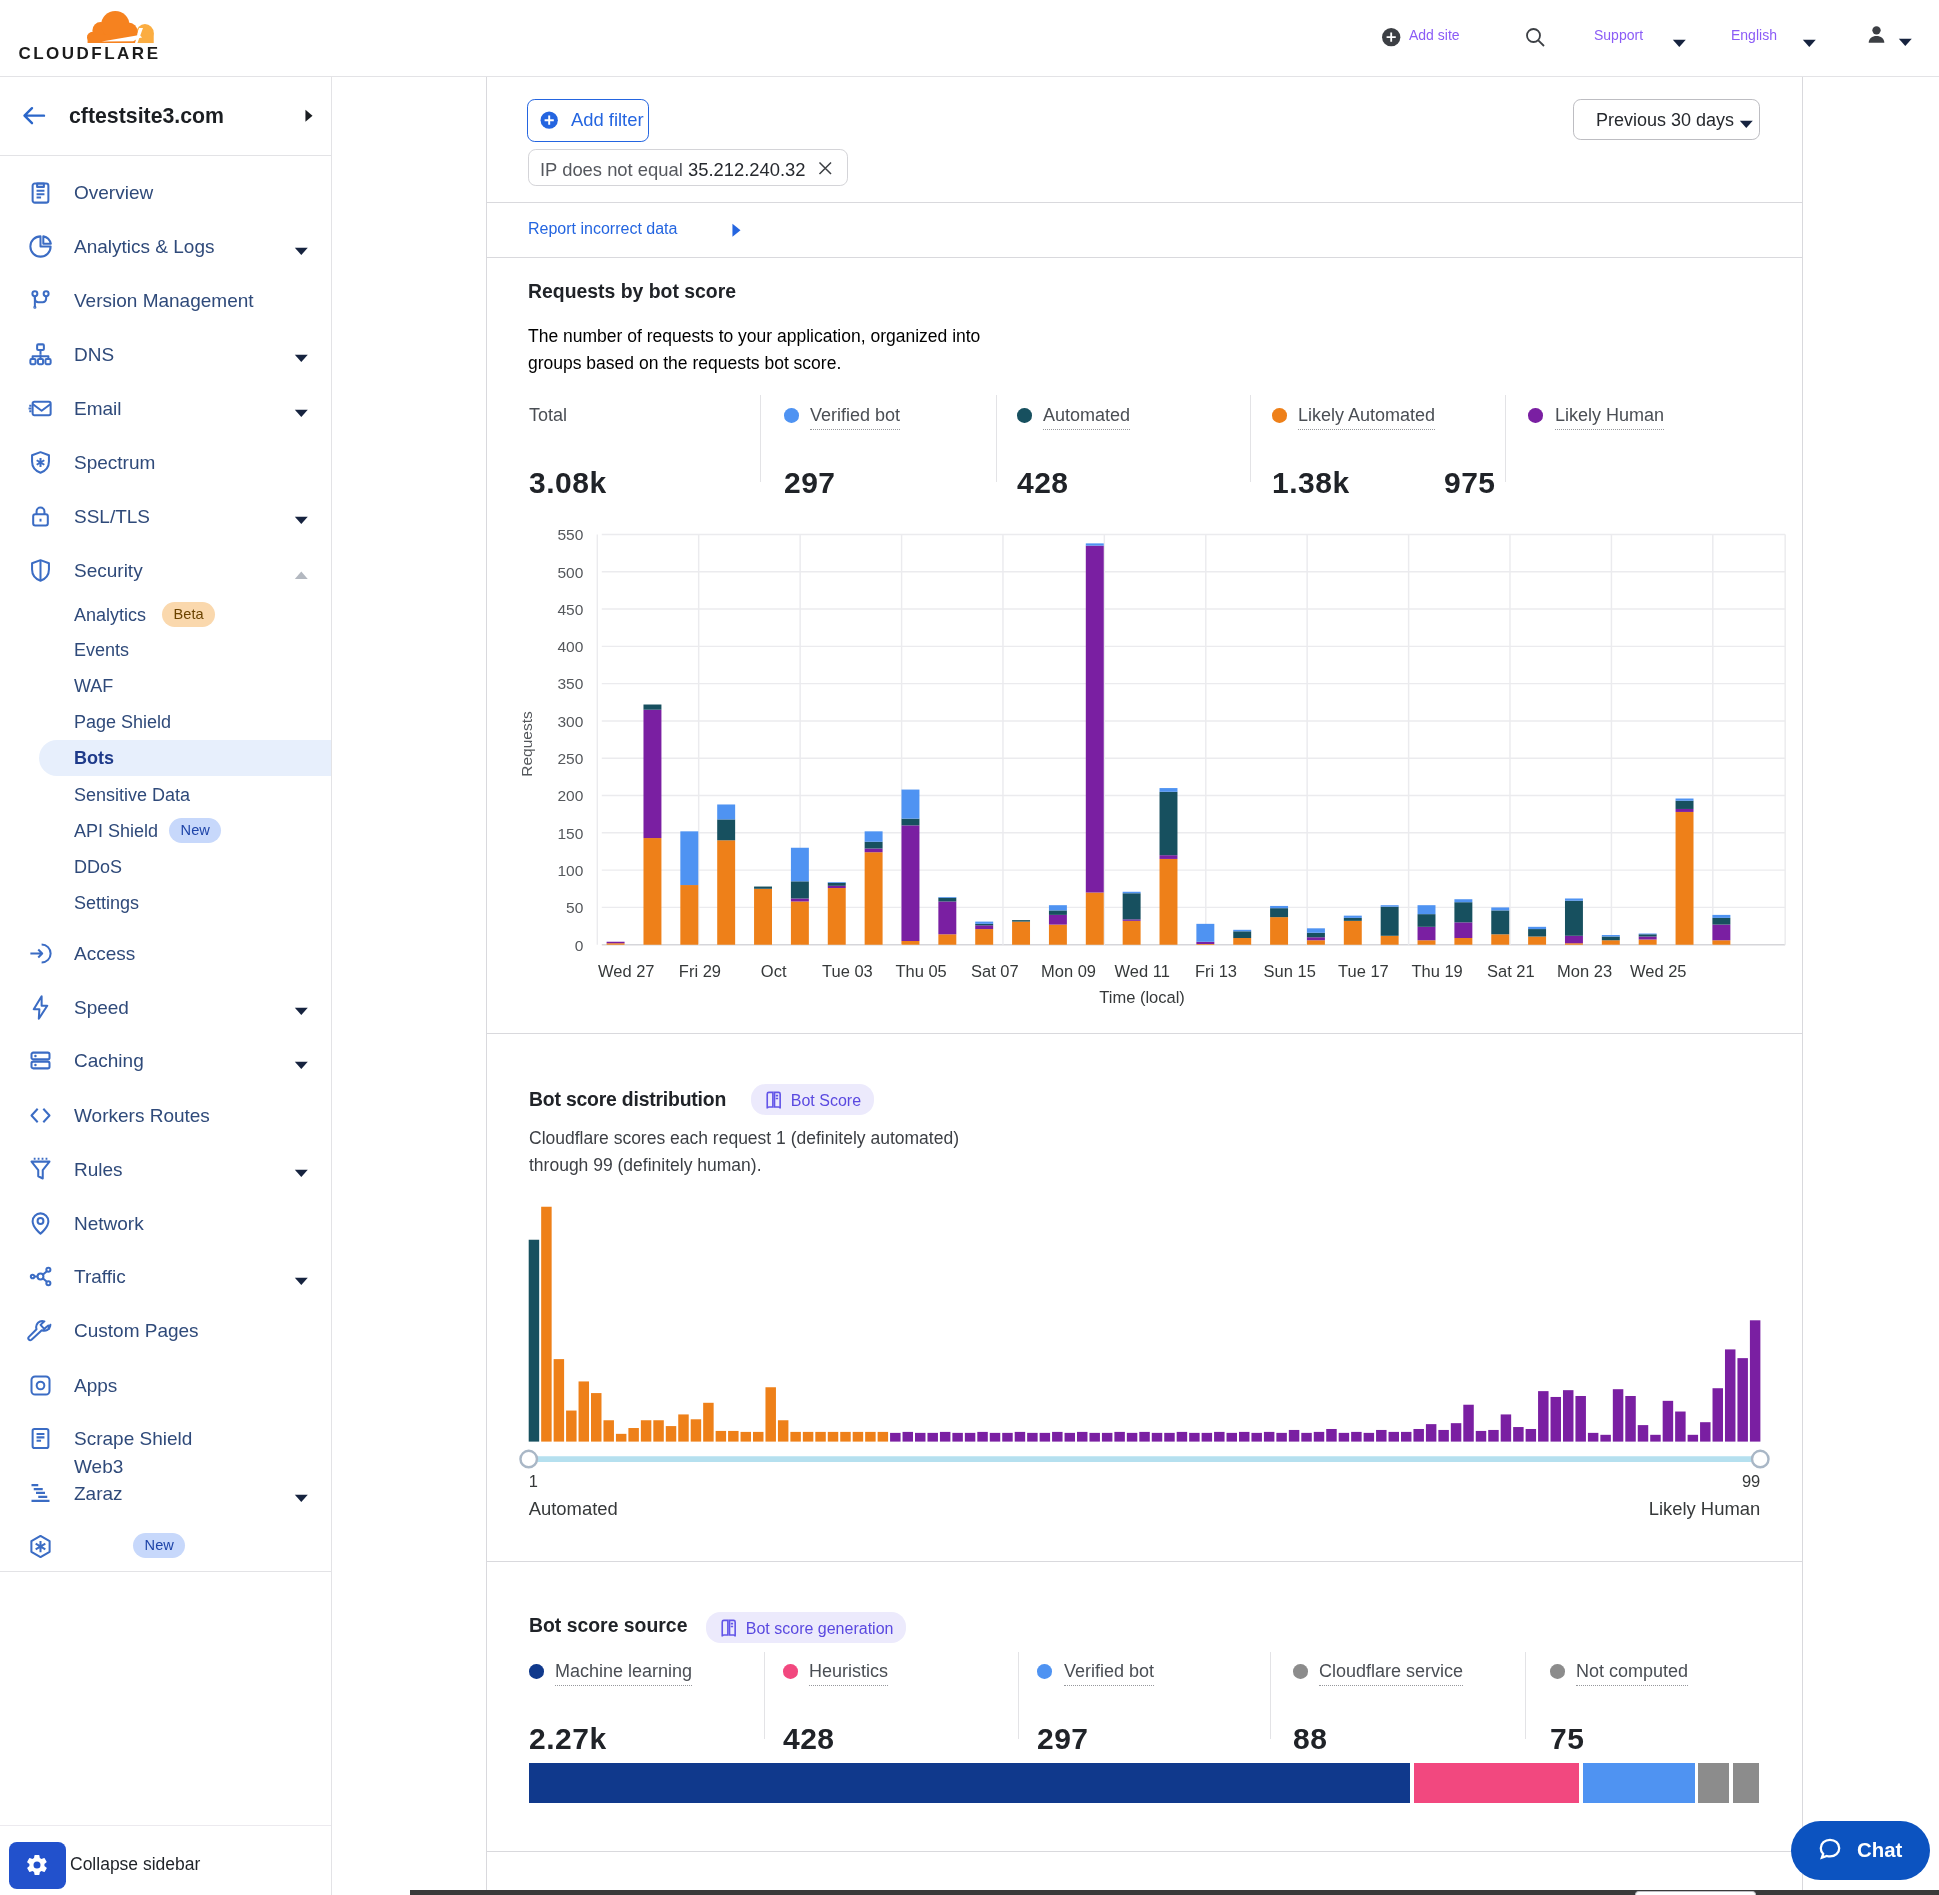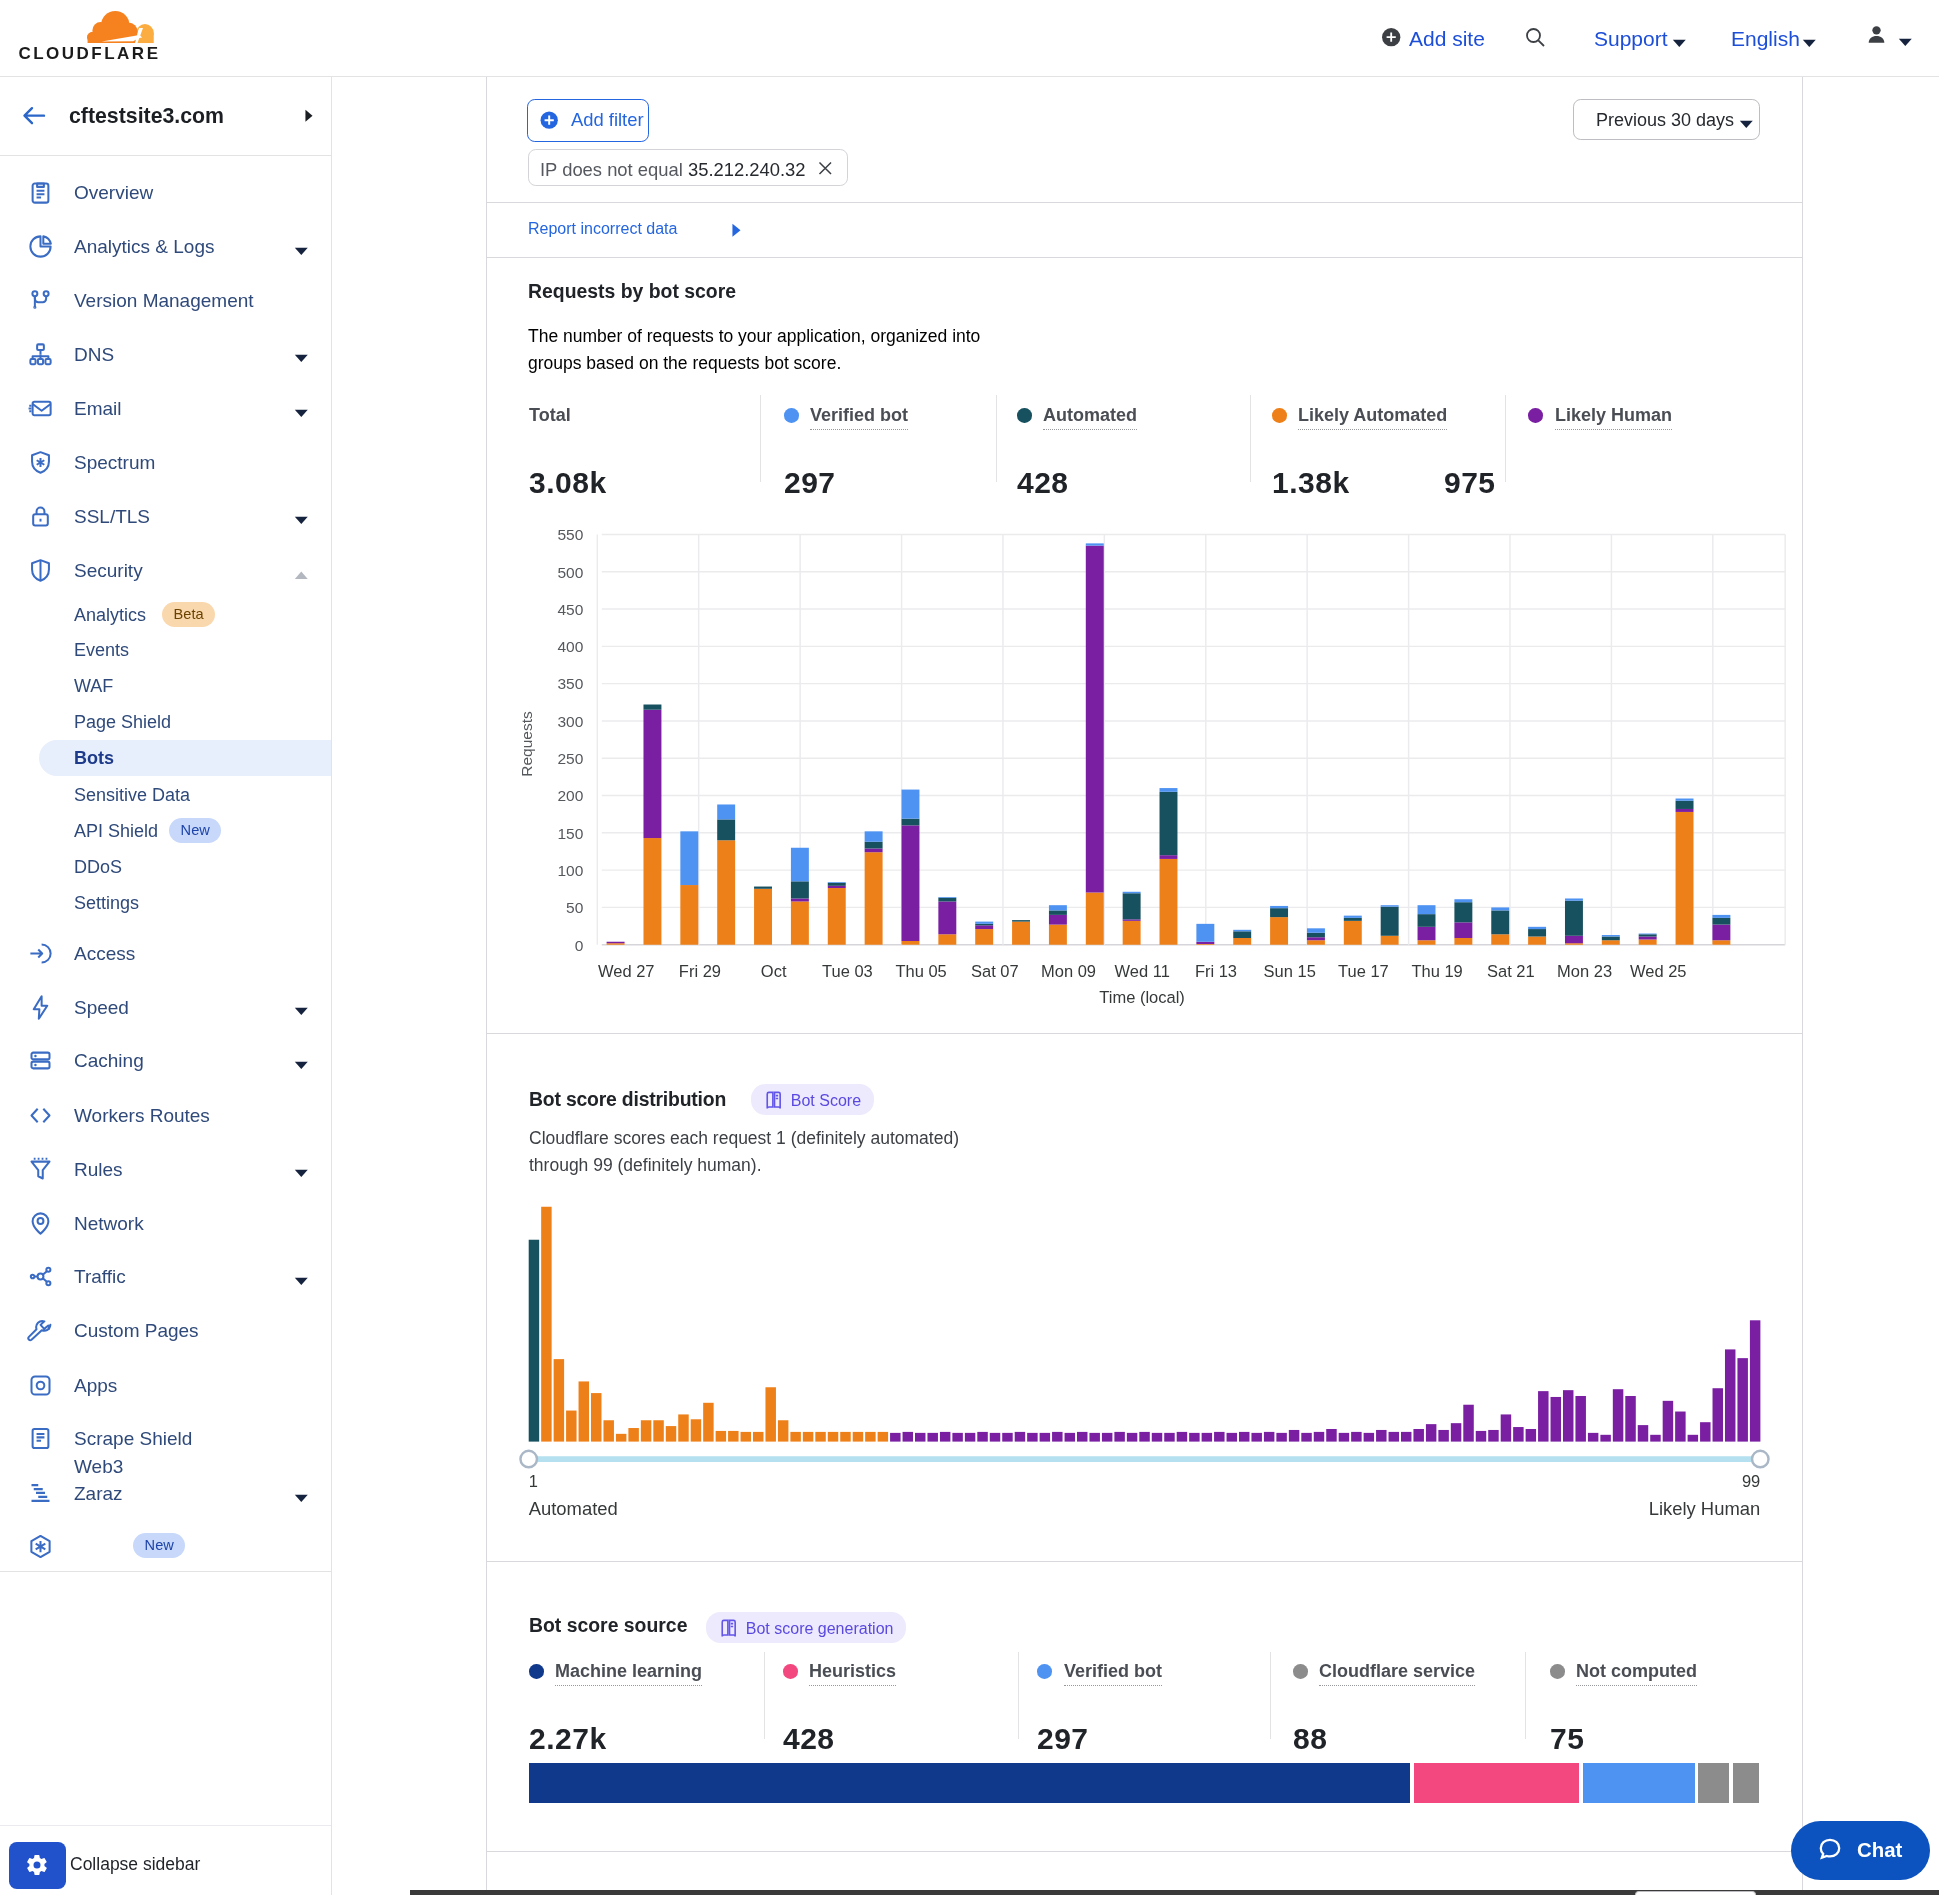--- a/index.html
+++ b/index.html
@@ -1,21 +1,21 @@
 <!DOCTYPE html>
 <html><head><meta charset="utf-8">
 <style>
 * { margin:0; padding:0; box-sizing:border-box; }
 html,body { width:1940px; height:1895px; background:#fff; font-family:"Liberation Sans",sans-serif;
   -webkit-font-smoothing:antialiased; overflow:hidden; }
 .abs { position:absolute; }
 .navtxt { font-size:19px; line-height:25px; color:#2f4a7a; white-space:nowrap; }
 .subtxt { font-size:18px; line-height:23px; color:#2f4a7a; white-space:nowrap; }
-.hdrtxt { font-size:21px; color:#1d4ed8; }
-.statlab { font-size:18px; color:#4a4e54; white-space:nowrap;font-weight:bold; }
+.hdrtxt { font-size:14px; color:#8b5cf6; }
+.statlab { font-size:18px; color:#4a4e54; white-space:nowrap; }
 .dotted { border-bottom:1.9px dotted #97999d; padding-bottom:2.9px; }
 .statval { font-size:30px; font-weight:700; color:#202328; letter-spacing:0.5px;margin-top:33px; }
 .badge-beta { background:#fad8ad; color:#6b4300; font-size:14.6px; padding:3.9px 11.6px 4.9px; border-radius:13.6px; }
 .badge-new { background:#c7d8fb; color:#1e44a8; font-size:14.6px; padding:3.9px 11.6px 4.9px; border-radius:13.6px; }
 .badge-pill { background:#eceafc; color:#5a49e0; font-size:16px; padding:2.9px 12.6px 4.9px; border-radius:14.6px; white-space:nowrap; }
 </style></head>
 <body>
 
 <div class="abs" style="left:0;top:0;width:1940px;height:76px;background:#fff"></div>
 <svg class="abs" style="left:15.5px;top:4.9px" width="146" height="43" viewBox="0 0 150 44">

